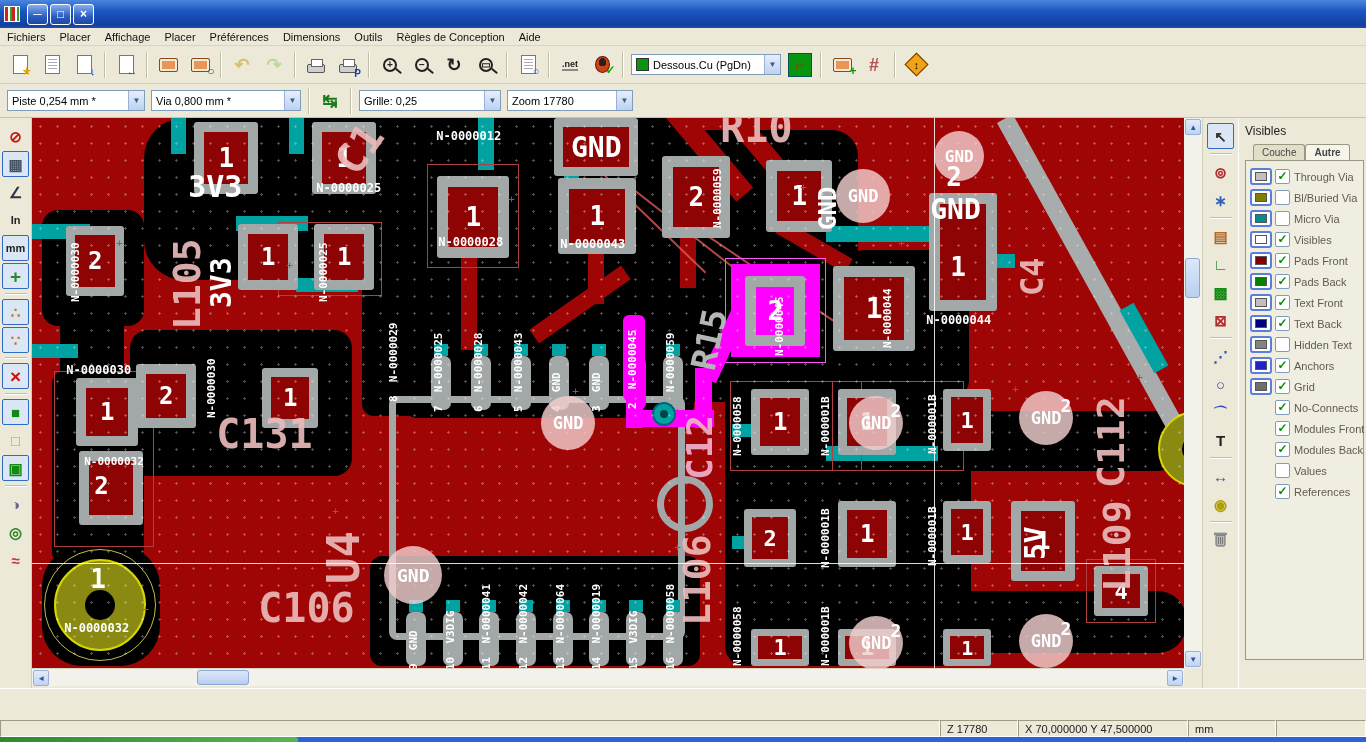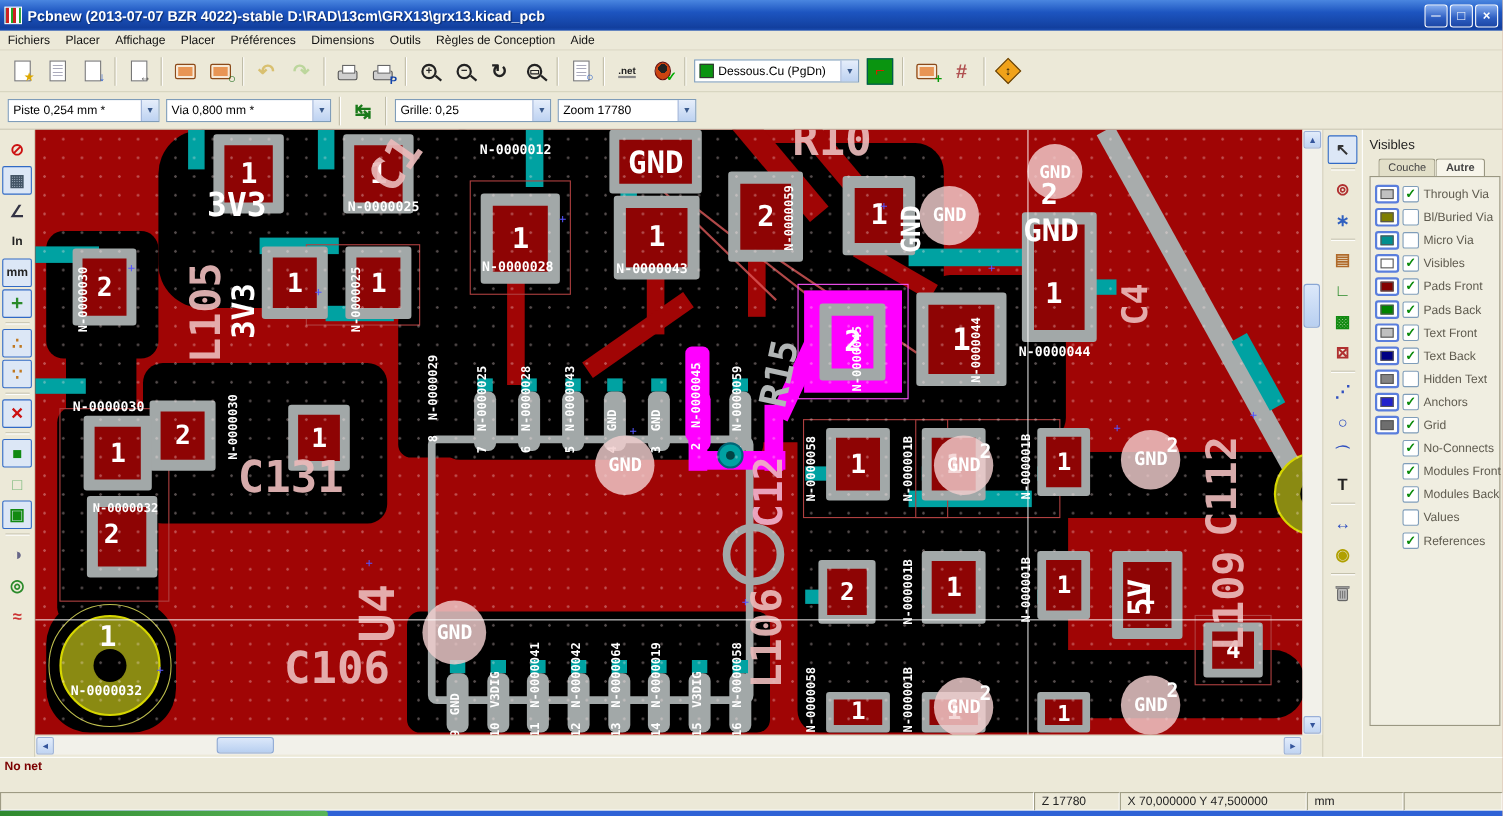--- a/index.html
+++ b/index.html
@@ -81,21 +81,20 @@
   #statusbar{height:17px;background:#ece9d8;display:flex;font-size:11px;color:#222}
   .scell{border:1px solid;border-color:#9e9b84 #fff #fff #9e9b84;padding:0 6px;white-space:nowrap;overflow:hidden;display:flex;align-items:center}
   #taskbar{height:5px;background:#2f62d6;position:relative}
   #taskgreen{position:absolute;left:0;top:0;height:5px;width:298px;background:linear-gradient(90deg,#2f8a2f,#58b558);border-radius:0 3px 0 0}
 </style>
 </head>
 <body>
 
 <div id="titlebar">
   <div id="appicon"></div>
-  <div id="title">Pcbnew (2013-07-07 BZR 4022)-stable D:\RAD\13cm\GRX13\grx13.kicad_pcb</div>
   <div class="winbtn">─</div>
   <div class="winbtn">□</div>
   <div class="winbtn">×</div>
 </div>
 
 <div id="menubar">
     <div class="mi">Fichiers</div>
     <div class="mi">Placer</div>
     <div class="mi">Affichage</div>
     <div class="mi">Placer</div>
@@ -661,21 +660,20 @@
         </div>
         <div class="vrow indent">
           <div class="cb">✓</div>
           <div class="vlabel">References</div>
         </div>
       </div>
   </div>
 </div>
 
 <div id="msgbar">
-  <div>No net</div>
 </div>
 <div id="statusbar">
     <div class="scell" style="flex: 1 1 0%;"></div>
     <div class="scell" style="width: 78px;">Z 17780</div>
     <div class="scell" style="width: 170px;">X 70,000000 Y 47,500000</div>
     <div class="scell" style="width: 88px;">mm</div>
     <div class="scell" style="width: 90px;"></div>
   </div>
 <div id="taskbar">
     <div id="taskgreen"></div>

